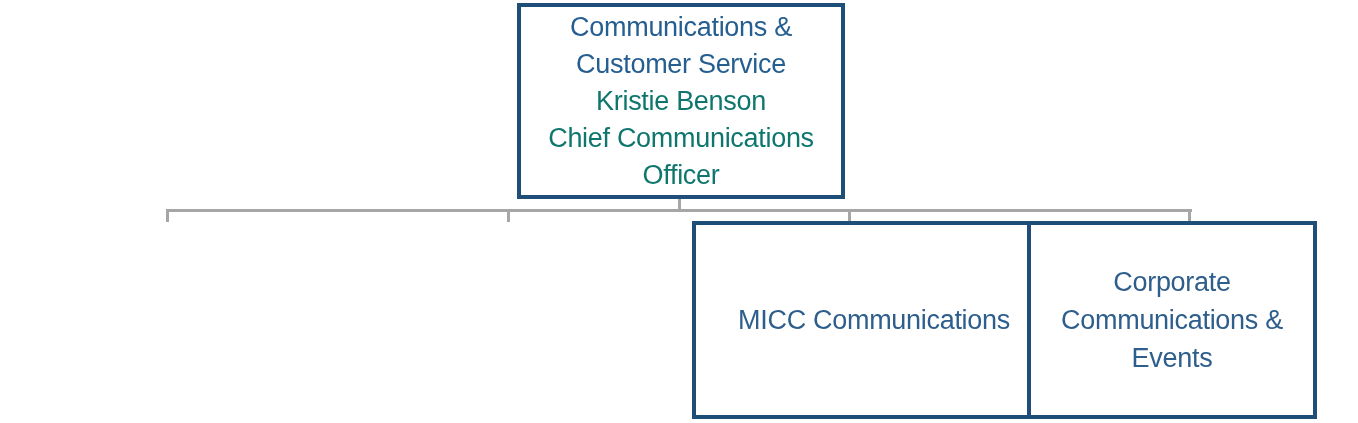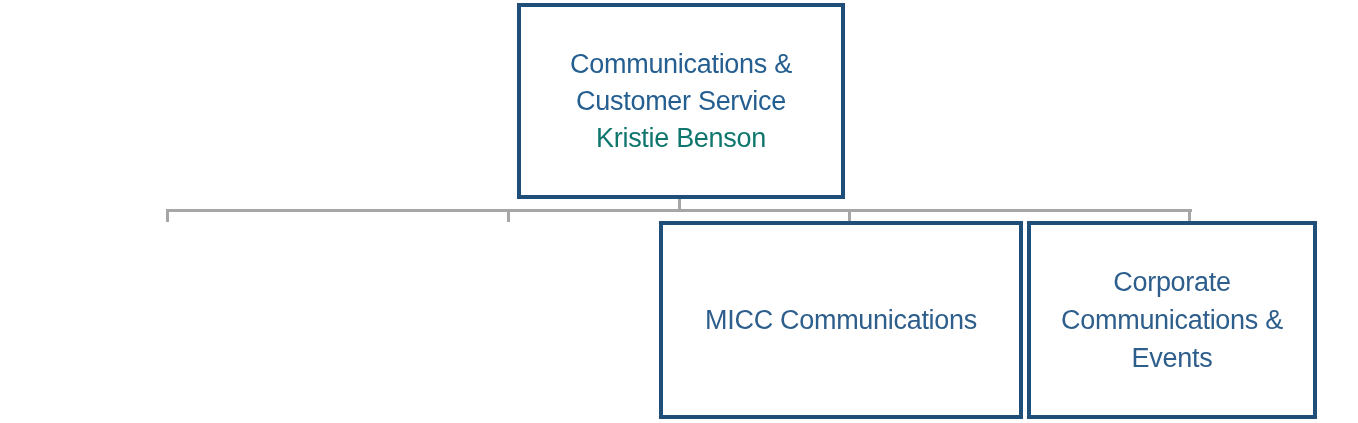--- a/index.html
+++ b/index.html
@@ -47,21 +47,21 @@
   }
   .child-box {
     top: 221px;
     height: 198px;
     color: #2E5E8C;
     font-size: 27px;
     line-height: 38px;
   }
   .child-1 { left: 4px;    width: 327px; }
   .child-2 { left: 347px;  width: 324px; }
-  .child-3 { left: 659px;  width: 364px; }
+  .child-3 { left: 692px;  width: 364px; }
   .child-4 { left: 1027px; width: 290px; }
 
   .connector {
     position: absolute;
     background: #A6A6A6;
   }
   .conn-stub       { left: 678px;  top: 199px; width: 3px;    height: 11px; }
   .conn-horizontal { left: 166px;  top: 209px; width: 1026px; height: 3px;  }
   .conn-drop       { top: 212px;   width: 3px; height: 10px; }
   .conn-drop-1 { left: 166px; }
@@ -71,20 +71,22 @@
 </style>
 </head>
 <body>
 
 <div class="canvas">
 
   <div class="org-box root-box">
     <div class="root-title">Communications &amp;
 Customer Service</div>
     <div class="root-person">Kristie Benson</div>
+    <div class="root-role">Chief Communications
+Officer</div>
   </div>
 
   <div class="connector conn-stub"></div>
   <div class="connector conn-horizontal"></div>
   <div class="connector conn-drop conn-drop-1"></div>
   <div class="connector conn-drop conn-drop-2"></div>
   <div class="connector conn-drop conn-drop-3"></div>
   <div class="connector conn-drop conn-drop-4"></div>
 
 

